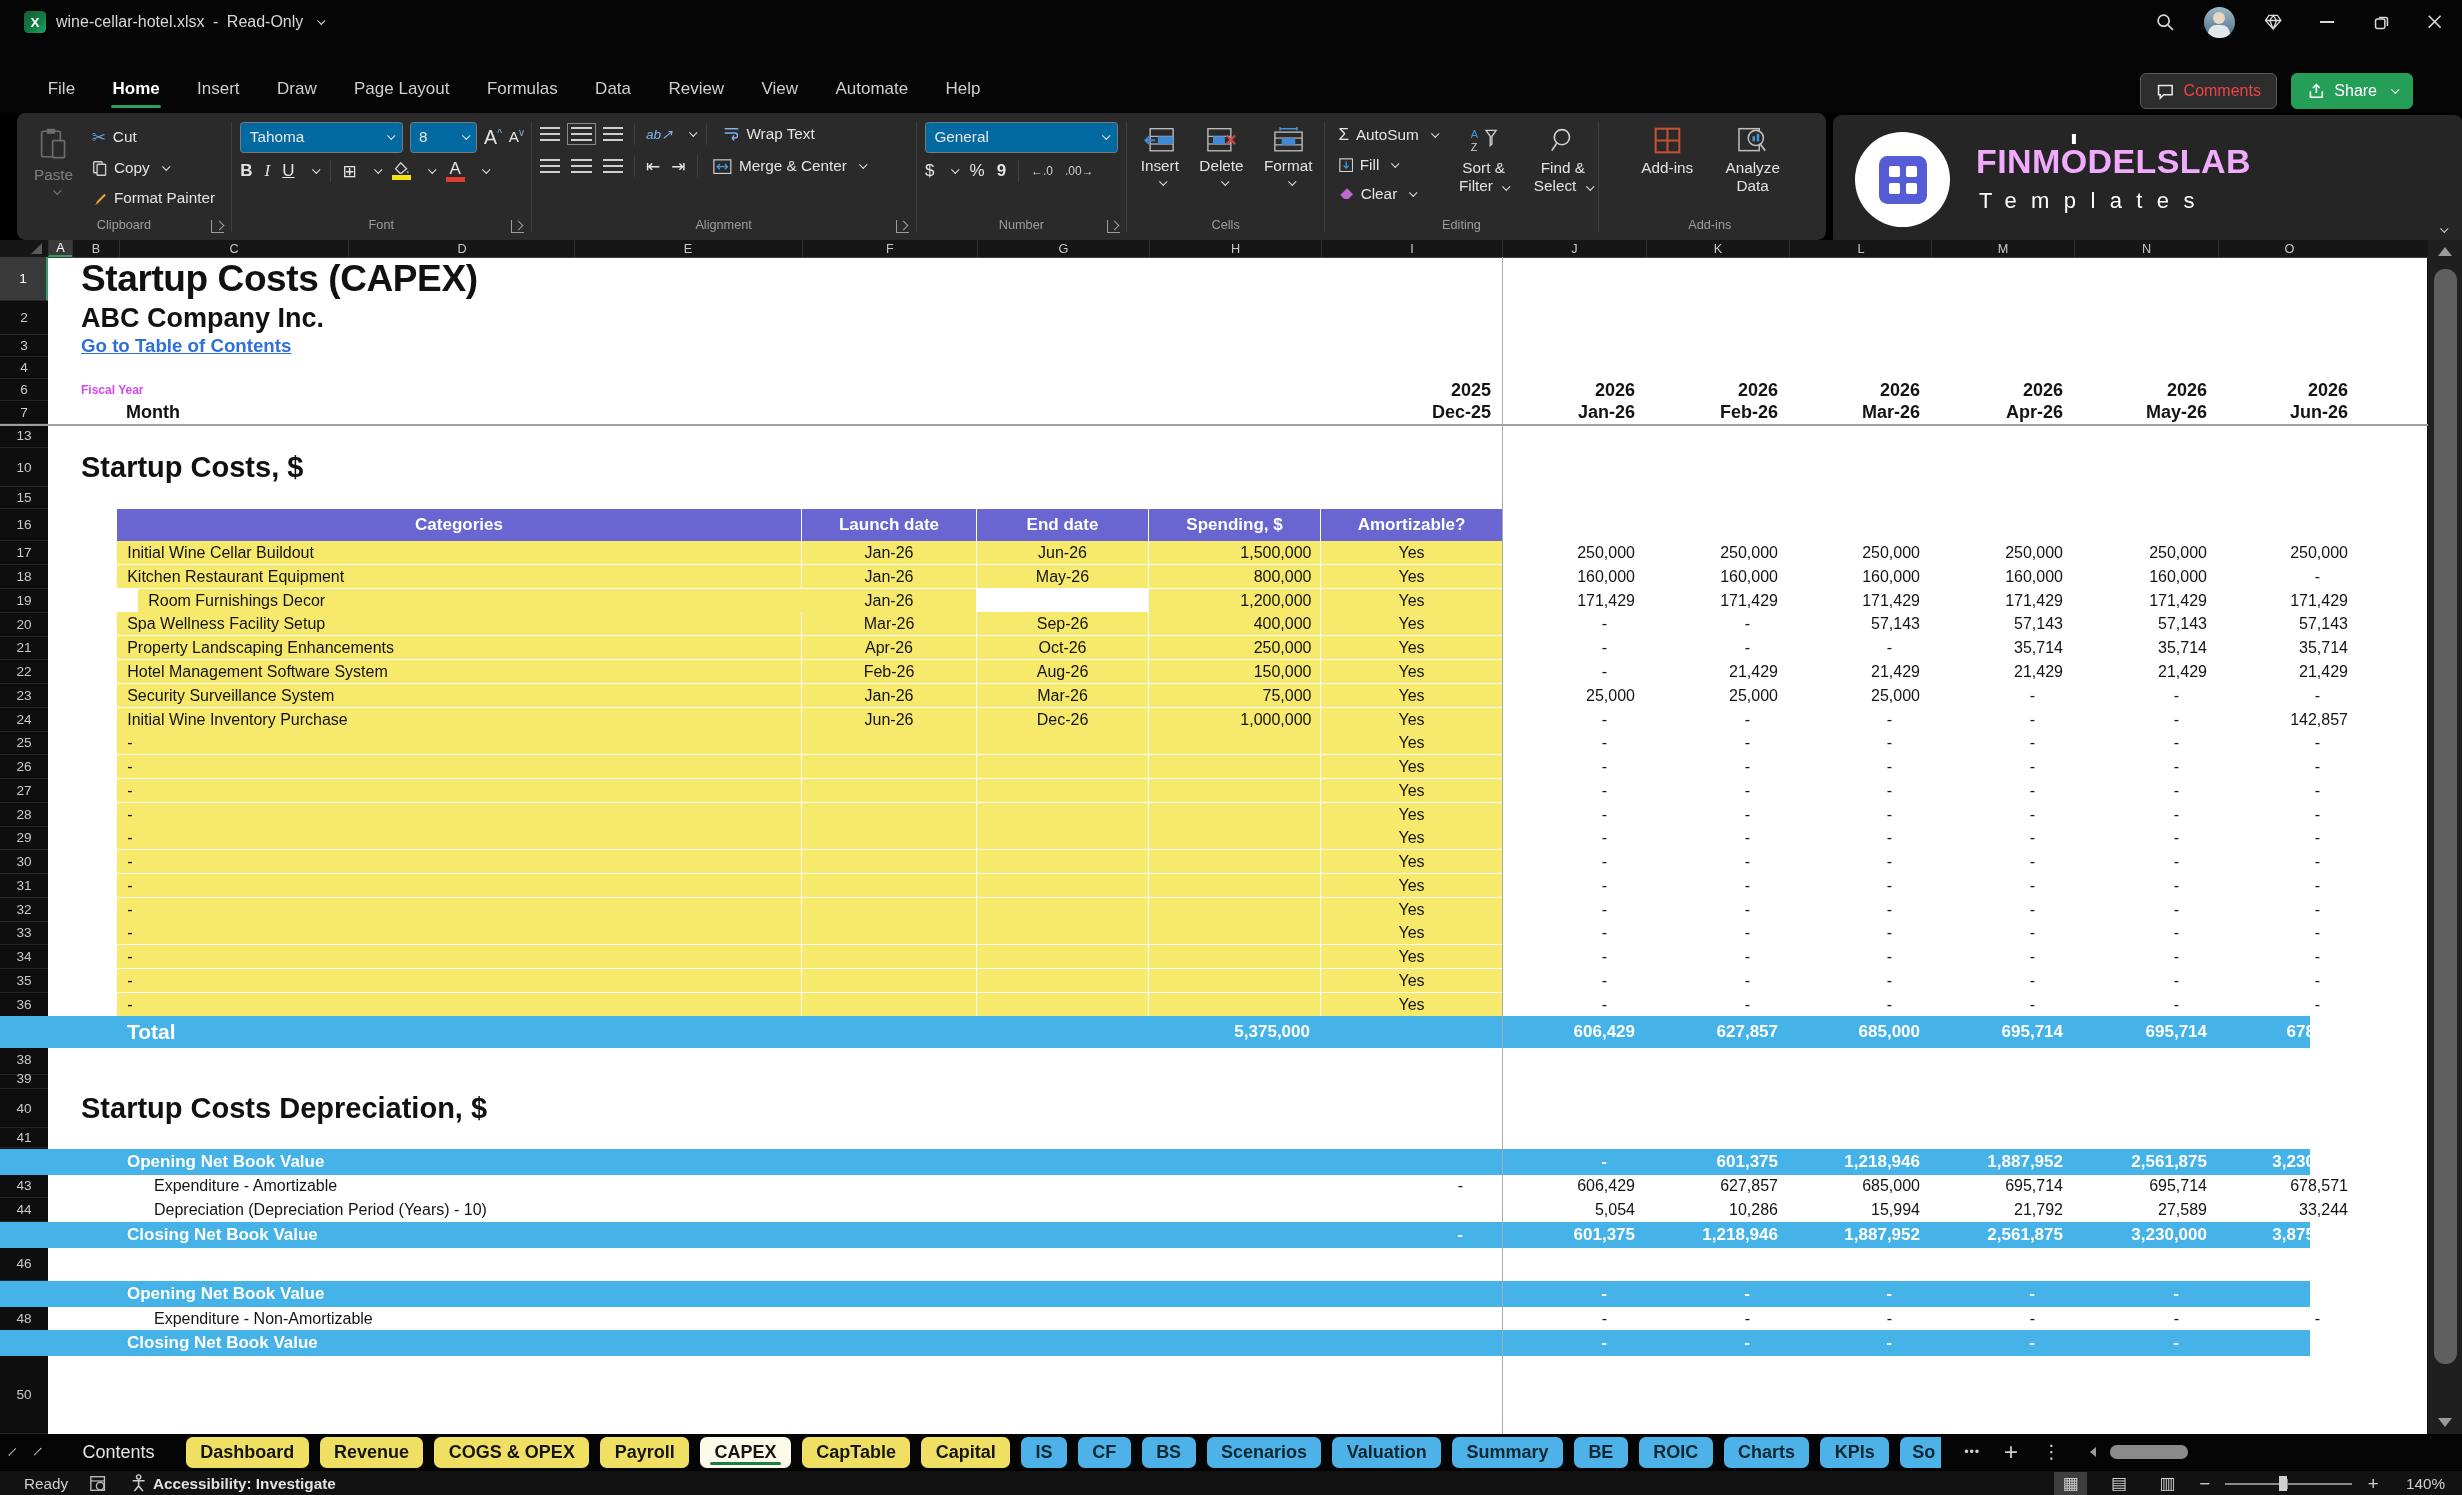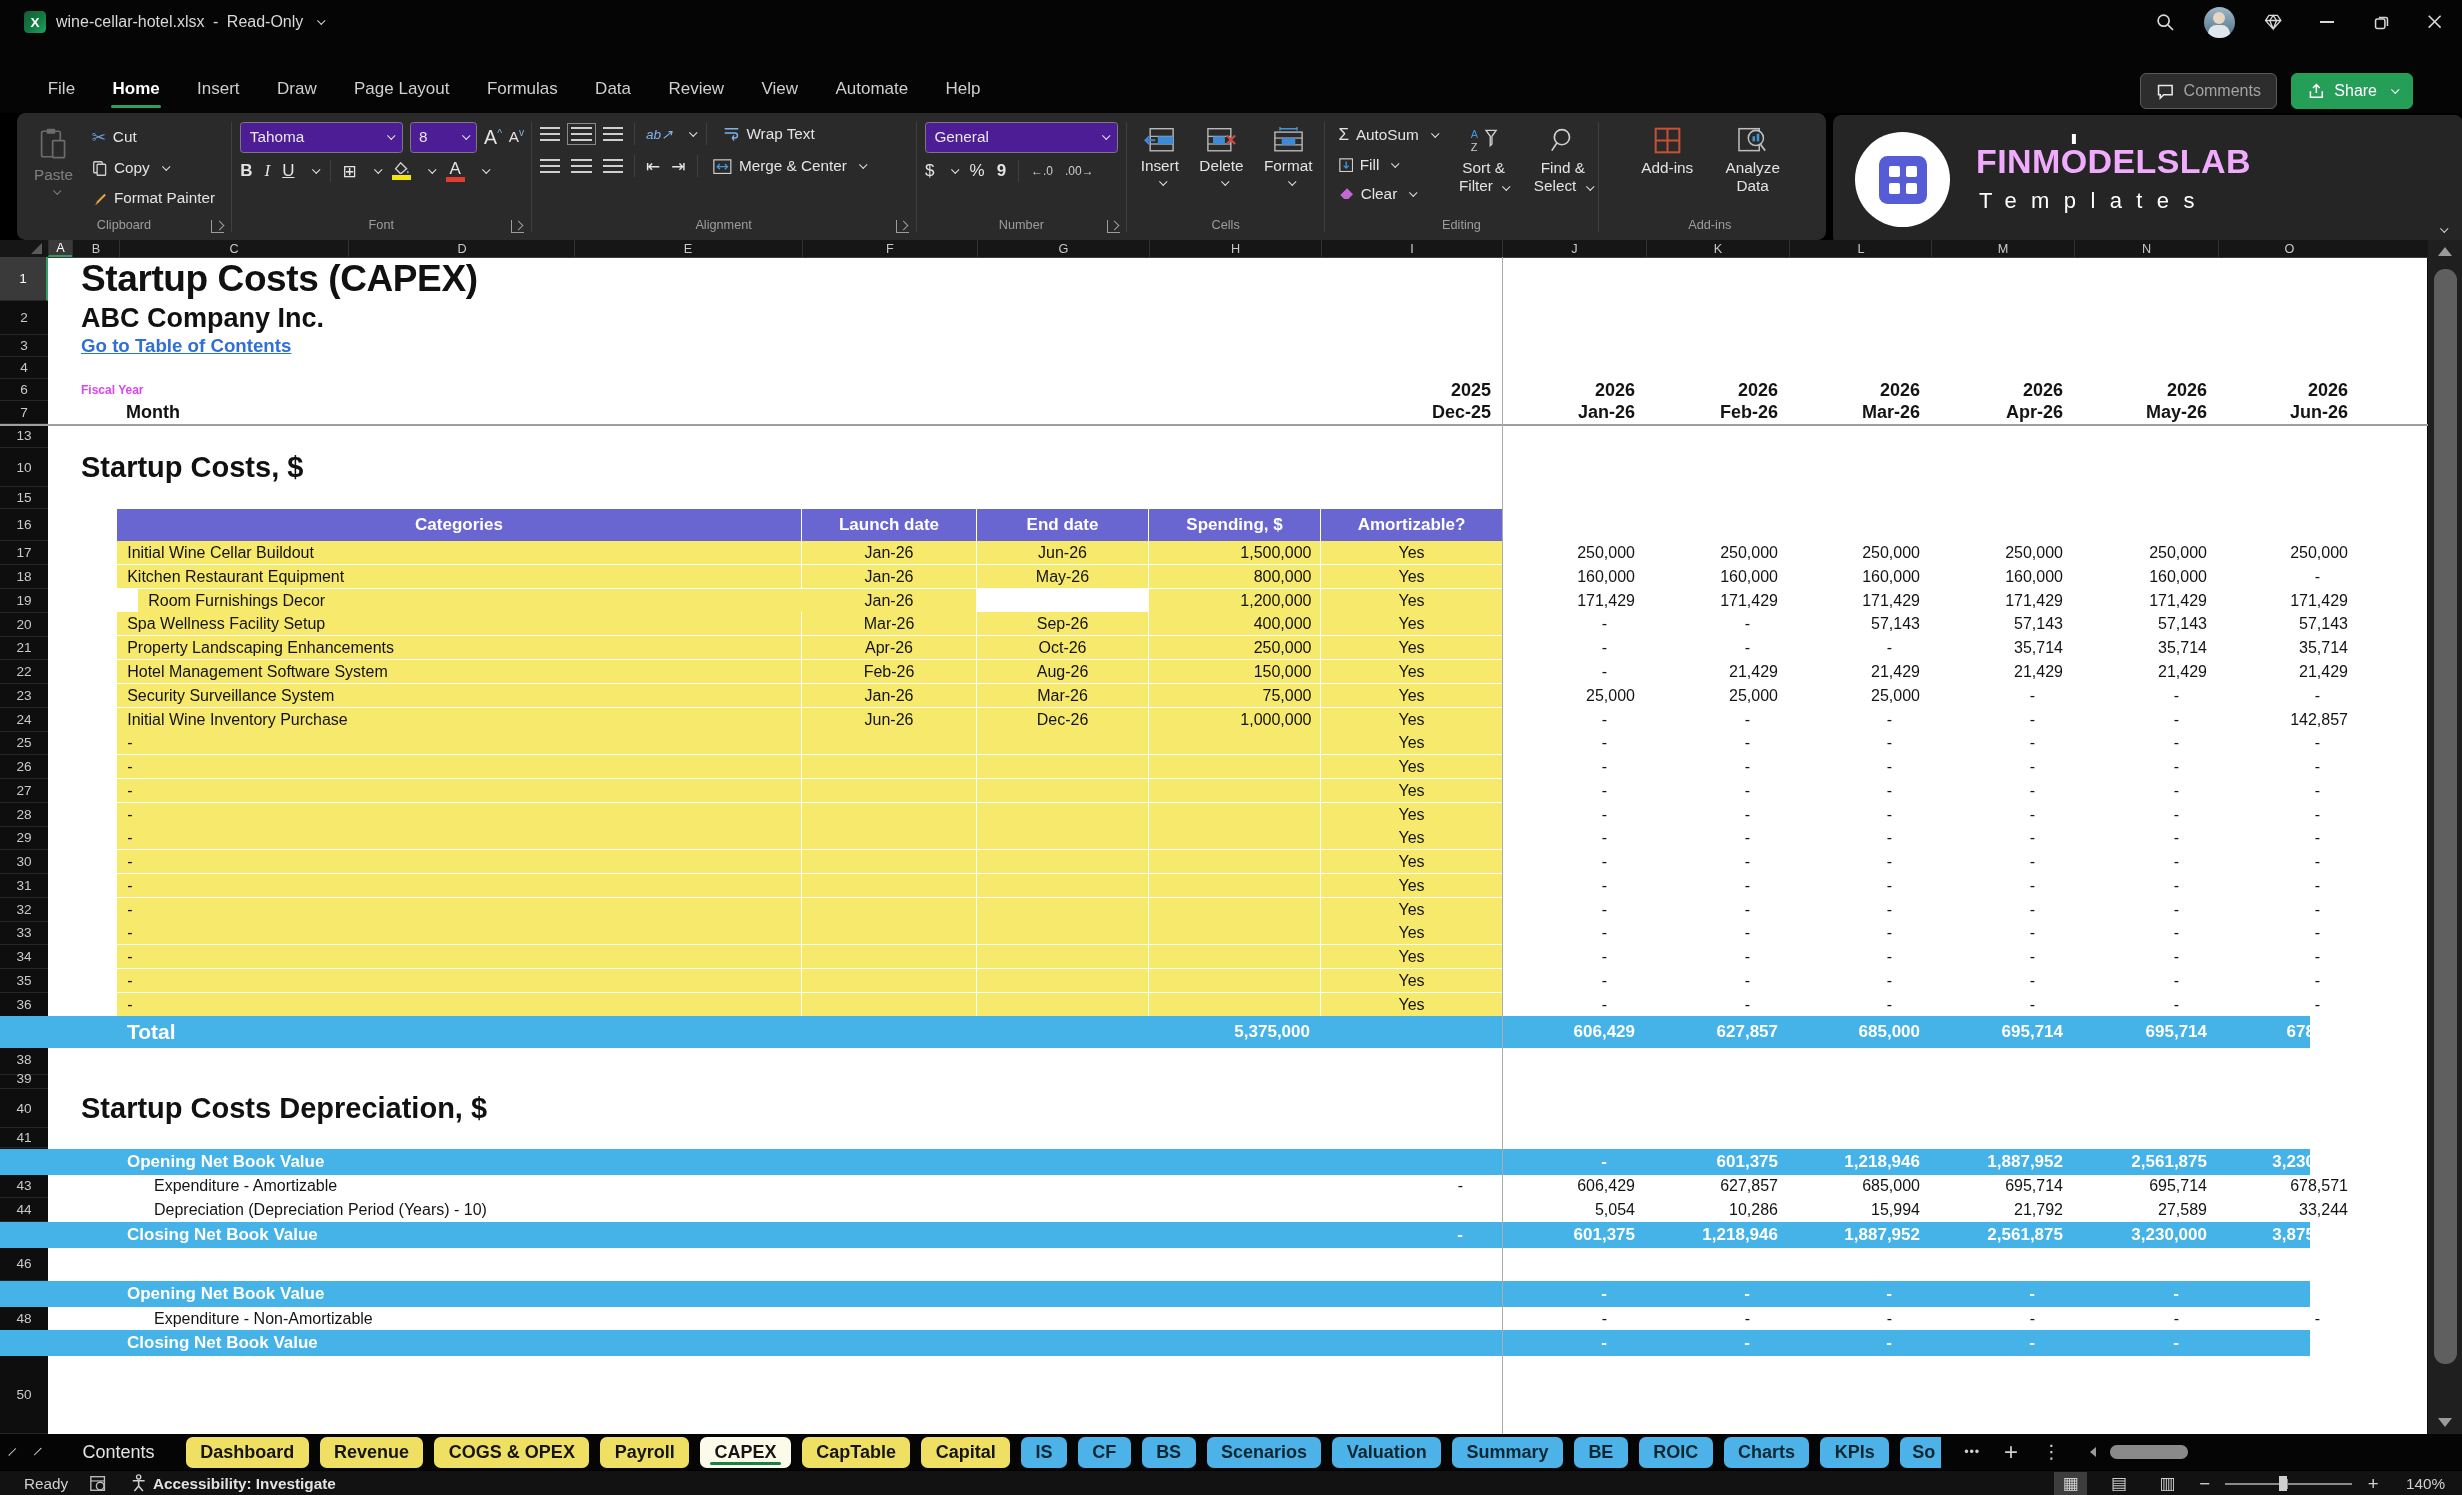--- a/index.html
+++ b/index.html
@@ -26,39 +26,39 @@
 
   
   #menubar{position:absolute;left:0;top:44px;width:2462px;height:69px;background:#050505;}
   #menu-items{position:absolute;left:29px;bottom:6.8px;display:flex;}
   .menu-item{padding:6.8px 18.7px;font-size:17px;color:#cfcfcf;position:relative;cursor:default;}
   .menu-item.active{color:#ffffff;font-weight:bold;}
   .menu-item.active:after{content:"";position:absolute;left:17px;right:17px;bottom:-1.7px;height:3.4px;
                           border-radius:1.7px;background:#2f9e63;}
   #top-actions{position:absolute;right:49px;top:29px;display:flex;gap:13.6px;}
   .pill{height:34px;border-radius:6px;display:flex;align-items:center;gap:8.5px;padding:0 15.3px;font-size:16px;}
-  .pill.dark{background:#2d2d2d;border:0.8px solid #5a5a5a;color:#a3a3a3;align-items:center;}
+  .pill.dark{background:#2d2d2d;border:0.8px solid #5a5a5a;color:#ef4444;align-items:center;}
   .pill.green{background:#259e58;border:0.8px solid #259e58;color:#fff;}
 
   
   #ribbon{position:absolute;left:0;top:113px;width:2462px;height:127px;}
   #rpanel{position:absolute;left:17px;top:0;width:1809px;height:127px;background:#2a2a2a;border-radius:8.5px;
           display:flex;}
   .rgroup{display:flex;flex-direction:column;position:relative;}
   .rg-body{flex:1;display:flex;padding:8.5px 6.8px 0 8.5px;}
   .rg-label{height:24px;text-align:center;color:#9d9d9d;font-size:12.7px;line-height:18.7px;position:relative;}
   .launcher{position:absolute;right:6.8px;bottom:6.8px;width:12px;height:12px;border-left:1.3px solid #9d9d9d;
             border-bottom:1.3px solid #9d9d9d;}
   .launcher:after{content:"";position:absolute;right:1.7px;top:1.7px;width:6px;height:6px;
             border-right:1.3px solid #9d9d9d;border-bottom:1.3px solid #9d9d9d;transform:rotate(-45deg);}
   .rsep{width:0.8px;background:#3f3f3f;margin:8.5px 0;}
   .rbtn{display:flex;align-items:center;gap:6.8px;font-size:15.3px;color:#e3e3e3;padding:3.4px 5.1px;white-space:nowrap;}
   .bigbtn{display:flex;flex-direction:column;align-items:center;justify-content:flex-start;gap:5.1px;
           font-size:15.3px;color:#e3e3e3;padding:5.1px 8.5px;text-align:center;line-height:18px;white-space:nowrap;}
-  .combo{height:29px;border:0.8px solid #7a7a7a;border-radius:3.4px;background:#4c1d95;color:#e8e8e8;
+  .combo{height:29px;border:0.8px solid #7a7a7a;border-radius:3.4px;background:#0369a1;color:#e8e8e8;
          display:flex;align-items:center;font-size:15.3px;padding:0 8.5px;justify-content:space-between;}
   .glyph{font-size:17px;color:#e3e3e3;}
   .ubar{display:inline-block;width:18.7px;height:5.1px;margin-top:0.8px;}
   .alnico{display:inline-block;width:20.4px;height:13.6px;
     background:repeating-linear-gradient(to bottom,#cfcfcf 0 2.1px,transparent 2.1px 6px);}
   #logopanel{position:absolute;left:1833px;top:1.7px;width:630px;height:130px;background:#252525;border-radius:8.5px;}
   .logocircle{position:absolute;left:22px;top:17px;width:95px;height:95px;border-radius:50%;background:#fff;}
   .logosq{position:absolute;left:24px;top:24px;width:48px;height:48px;border-radius:8.5px;background:#565cd6;
           display:grid;grid-template-columns:1fr 1fr;grid-template-rows:1fr 1fr;gap:6px;padding:10.2px;box-sizing:border-box;}
   .logosq div{background:#fff;border-radius:1.7px;}

